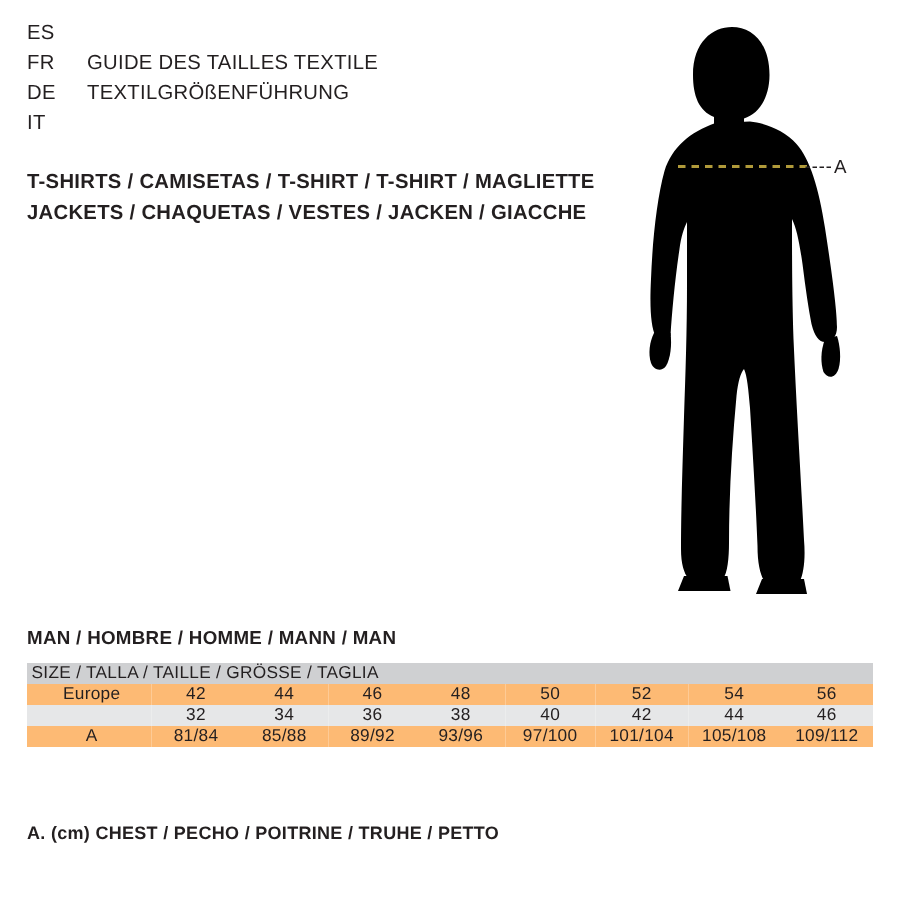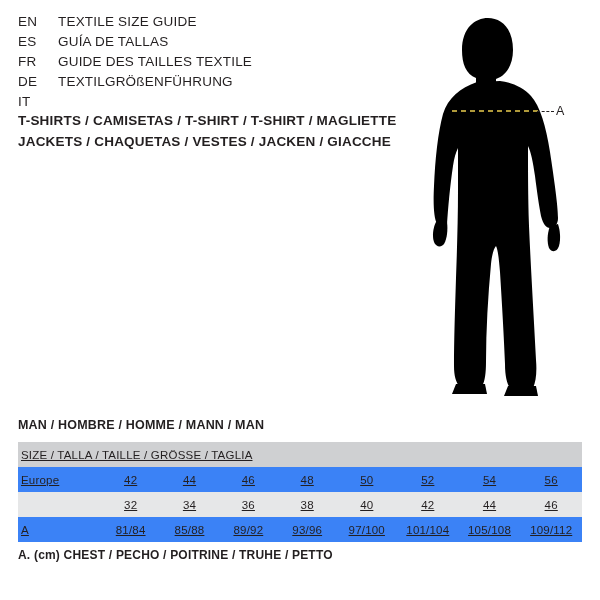--- a/index.html
+++ b/index.html
@@ -97,35 +97,35 @@
   table.size-table {
     position: absolute;
     left: 18px;
     top: 442px;
     width: 564px;
     border-collapse: collapse;
     font-size: 11.5px;
   }
   table.size-table td {
     padding: 0;
-    height: 25px;
+    height: 14px;
     vertical-align: middle;
     letter-spacing: 0.2px;
-    text-decoration: underline;
   }
   .row-head td {
     background: #cfd0d2;
     font-weight: normal;
     height: 18px;
   }
   .row-alt td {
     background: #e6e7e8;
   }
   .row-white td {
-    background: #3b82f6;
+    background: #fdba74;
+    text-align: center;
   }
   .col-label {
     width: 92px;
     padding-left: 3px !important;
   }
   .cell {
     width: 67px;
     text-align: center;
   }
   .footnote {
@@ -137,26 +137,21 @@
     letter-spacing: 0.2px;
   }
 </style>
 </head>
 <body>
 
 <div class="page">
 
   <div class="lang-block">
     <div class="lang-row">
-      <div class="lang-code">EN</div>
-      <div class="lang-text">TEXTILE SIZE GUIDE</div>
-    </div>
-    <div class="lang-row">
       <div class="lang-code">ES</div>
-      <div class="lang-text">GUÍA DE TALLAS</div>
     </div>
     <div class="lang-row">
       <div class="lang-code">FR</div>
       <div class="lang-text">GUIDE DES TAILLES TEXTILE</div>
     </div>
     <div class="lang-row">
       <div class="lang-code">DE</div>
       <div class="lang-text">TEXTILGRÖßENFÜHRUNG</div>
     </div>
     <div class="lang-row">

